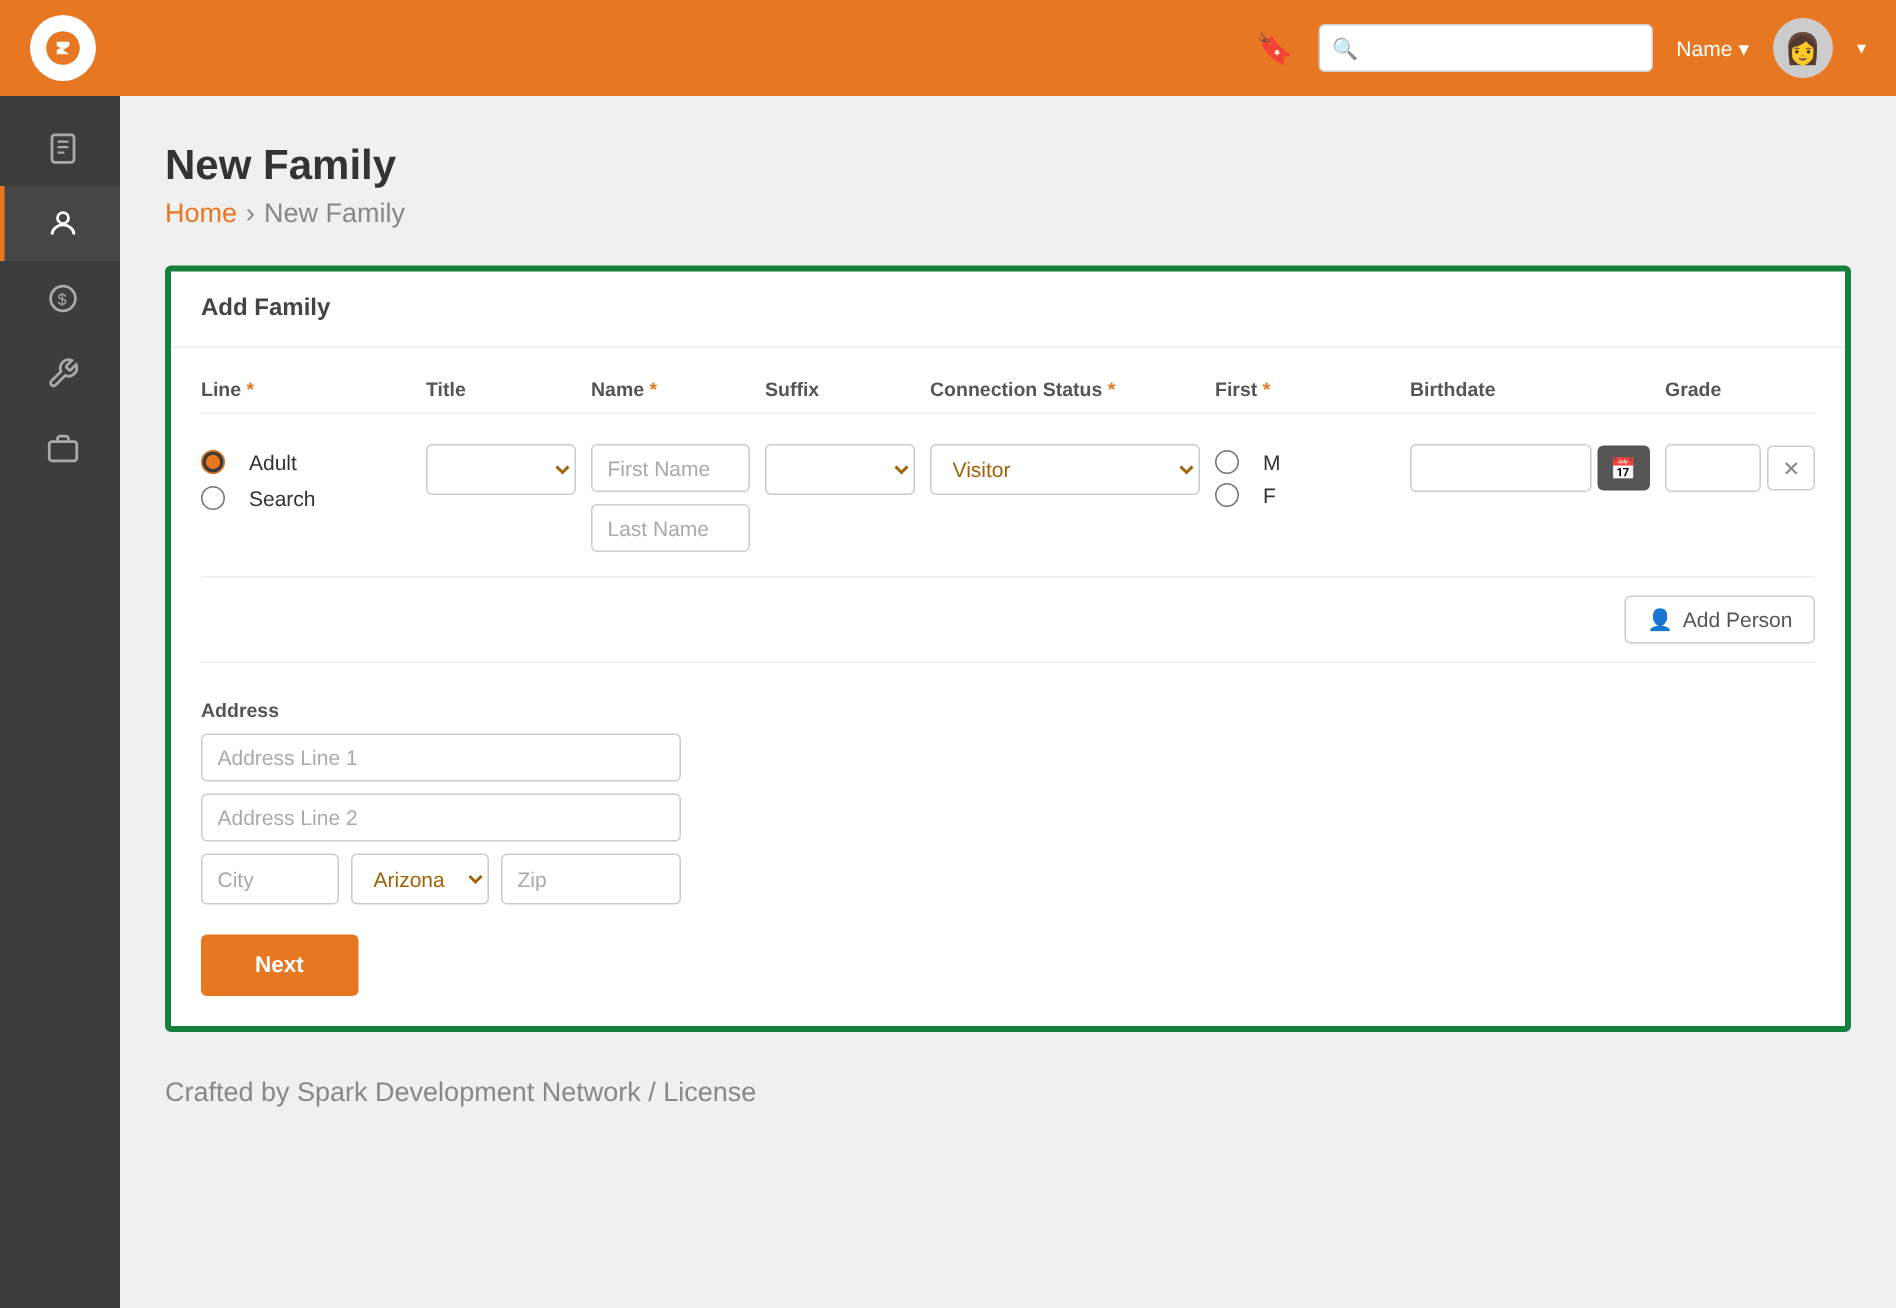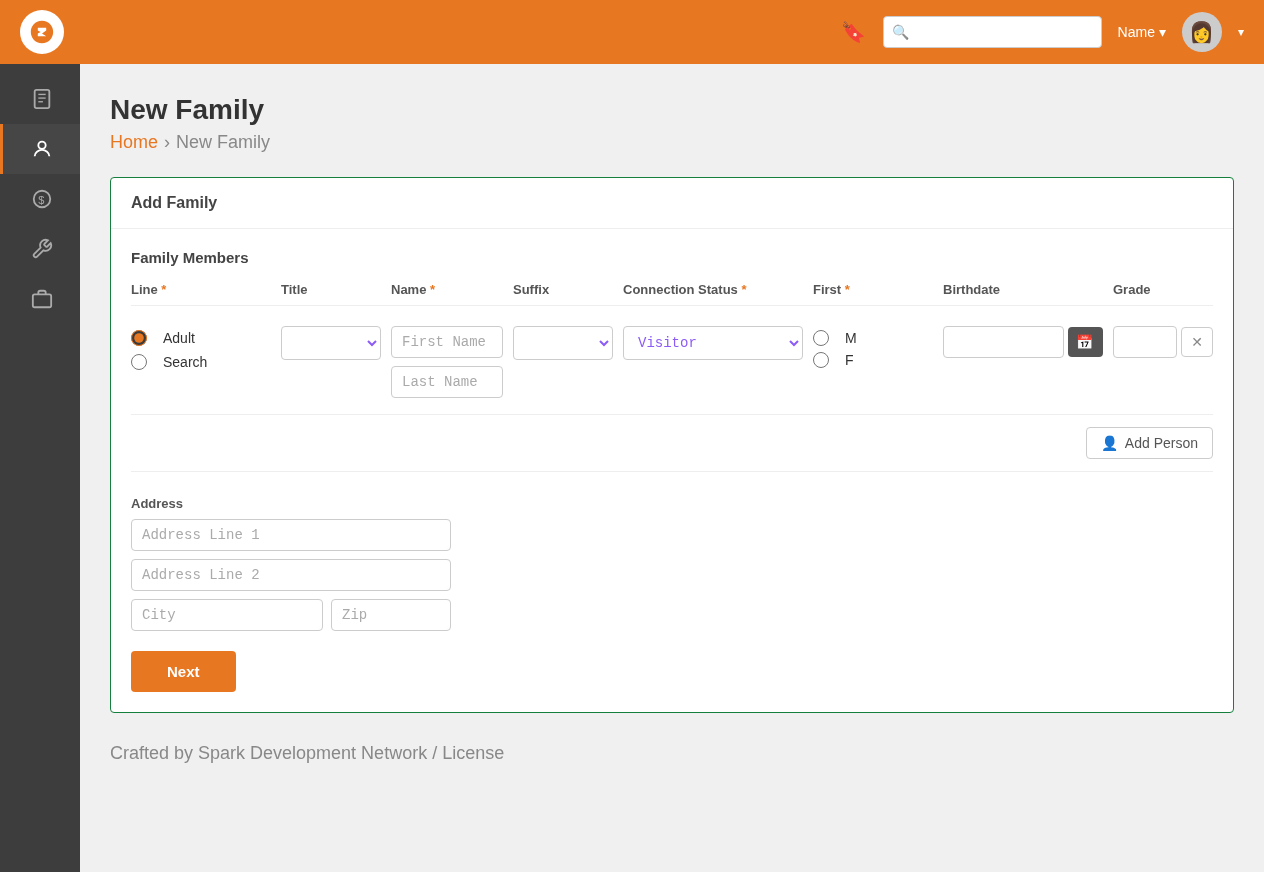--- a/index.html
+++ b/index.html
@@ -106,21 +106,21 @@
       align-items: center;
       gap: 6px;
     }
     .breadcrumb a { color: #e87722; text-decoration: none; }
     .breadcrumb-sep { color: #888; }
 
     
     .card {
       background: white;
       border-radius: 4px;
-      border: 1px solid #15803d;
+      border: 4px solid #15803d;
       padding: 0;
       margin-bottom: 16px;
     }
     .card-header {
       padding: 16px 20px;
       font-size: 16px;
       font-weight: 600;
       color: #444;
       border-bottom: 1px solid #eee;
     }
@@ -163,24 +163,23 @@
     .radio-label { display: flex; align-items: center; gap: 16px; font-size: 14px; cursor: pointer; }
     .radio-label input[type=radio] { accent-color: #e87722; width: 16px; height: 16px; }
 
     
     select, input[type=text], input[type=date] {
       width: 100%;
       border: 1px solid #ccc;
       border-radius: 4px;
       padding: 7px 10px;
       font-size: 14px;
-      color: #8b5cf6;
+      color: #a16207;
       background: white;
       outline: none;
-      font-family: Liberation Mono, monospace;
     }
     input::placeholder { color: #aaa; }
 
     .name-col { display: flex; flex-direction: column; gap: 8px; }
     .gender-col { display: flex; flex-direction: column; gap: 6px; padding-top: 4px; }
 
     .birthdate-col { display: flex; align-items: center; gap: 4px; }
     .birthdate-col input { flex: 1; }
     .cal-btn {
       background: #555;
@@ -361,21 +360,20 @@
     <span class="breadcrumb-sep">›</span>
     <span>New Family</span>
   </div>
 
   <div class="card">
     <div class="card-header">
       <span>Add Family</span>
     </div>
     <div class="card-body">
 
-      <div class="section-title">Family Members</div>
 
       <div class="fm-header">
         <div class="fm-header-cell">
           <span>Line</span>
           <span class="required-star">*</span>
         </div>
         <div class="fm-header-cell">Title</div>
         <div class="fm-header-cell">
           <span>Name</span>
           <span class="required-star">*</span>
@@ -471,20 +469,29 @@
       <div class="bottom-section">
 
 
         <div>
           <div class="field-label">Address</div>
           <div class="address-col">
             <input type="text" placeholder="Address Line 1" style="">
             <input type="text" placeholder="Address Line 2" style="">
             <div class="address-row3">
               <input type="text" class="city-input" placeholder="City" style="">
+              <select class="state-select">
+                <option>Alabama</option>
+                <option>Alaska</option>
+                <option selected="">Arizona</option>
+                <option>Arkansas</option>
+                <option>California</option>
+                <option>Colorado</option>
+                <option>Connecticut</option>
+              </select>
               <input type="text" class="zip-input" placeholder="Zip" style="">
             </div>
           </div>
         </div>
       </div>
 
       <div class="form-footer">
         <button class="next-btn">Next</button>
       </div>
 

